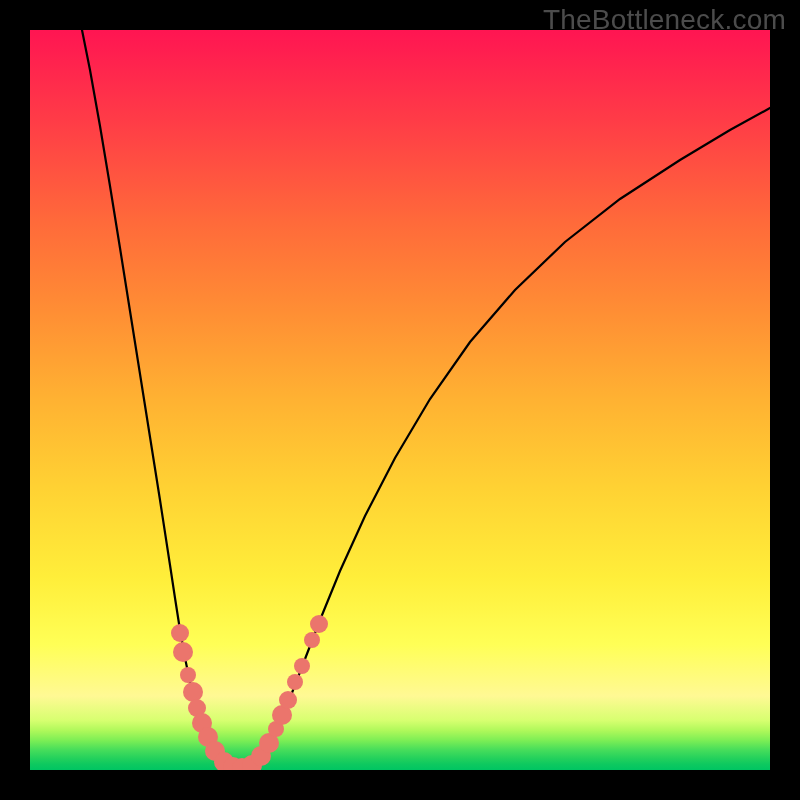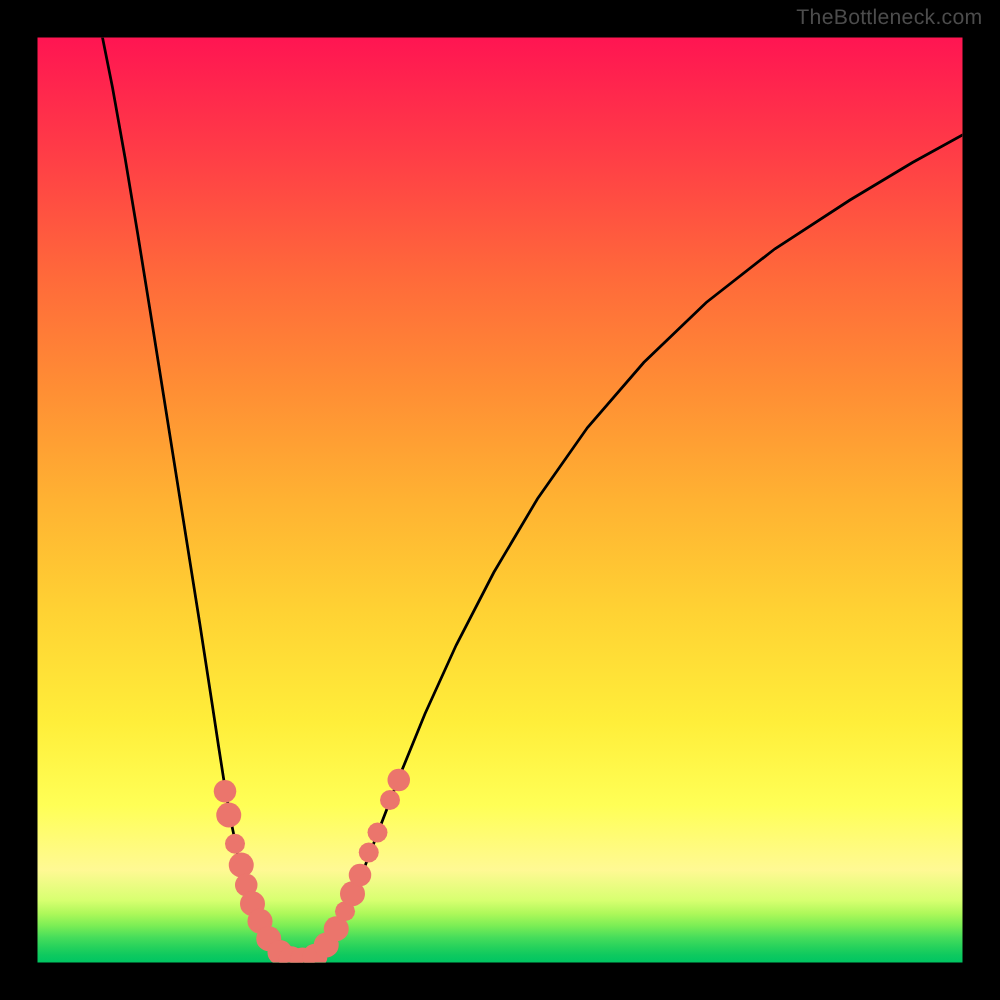--- a/index.html
+++ b/index.html
@@ -1,17 +1,17 @@
 <!DOCTYPE html>
 <html><head>
 <meta charset="utf-8">
 <style>
   html, body { margin: 0; padding: 0; }
   body { width: 800px; height: 800px; background: #000; position: relative; font-family: Arial, Helvetica, sans-serif; }
-  .watermark { position: absolute; top: 4px; right: 14px; color: #4c4c4c; font-size: 17px; letter-spacing: 0.2px; z-index: 3; }
+  .watermark { position: absolute; top: 4px; right: 14px; color: #4c4c4c; font-size: 28px; letter-spacing: 0.2px; z-index: 3; }
   .panel {
     position: absolute;
     left: 30px; top: 30px; width: 740px; height: 740px;
     background: linear-gradient(to bottom,
       #ff1552 0%,
       #ff3b47 12%,
       #ff6a3a 26%,
       #ff8e34 38%,
       #ffb232 50%,
       #ffd233 62%,

